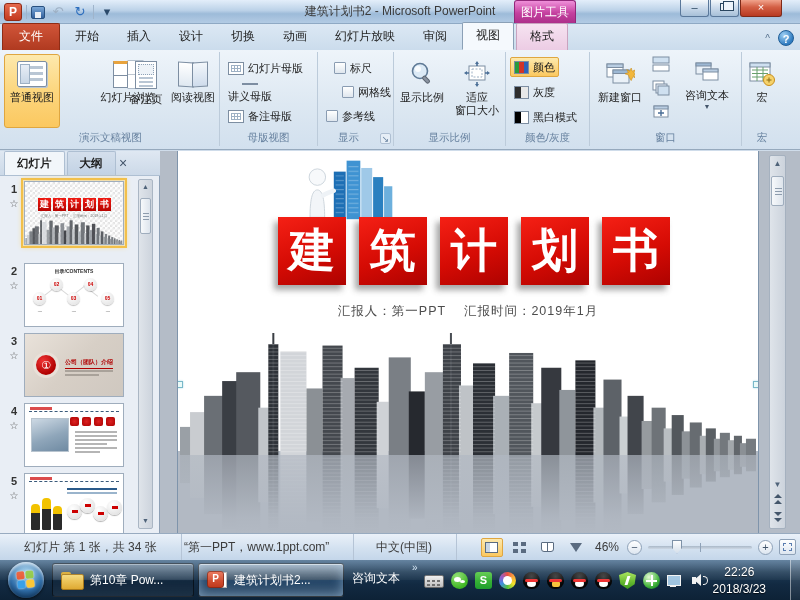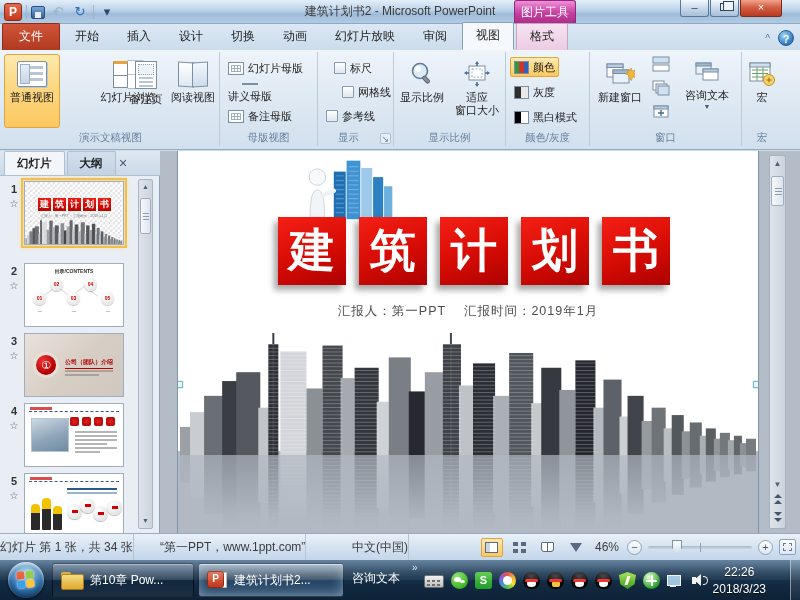--- a/index.html
+++ b/index.html
@@ -160,21 +160,21 @@
   .escroll .sthumb { position:absolute; left:1px; top:20px; width:13px; height:30px; background:linear-gradient(90deg,#f7f9fb,#dde4ec); border:1px solid #9fadbd; border-radius:2px; }
   .escroll .sthumb::after { content:""; position:absolute; left:2.5px; top:11px; width:7px; height:1px; background:#8d9cad; box-shadow:0 3px 0 #8d9cad, 0 6px 0 #8d9cad; }
   .dbl { position:absolute; left:0; width:15px; height:16px; text-align:center; }
   .dbl i { display:block; width:0; height:0; border-left:4px solid transparent; border-right:4px solid transparent; margin:2px auto 0; }
   .dbl.up i { border-bottom:4px solid #44566b; }
   .dbl.down i { border-top:4px solid #44566b; }
 
   
   .statusbar { position:absolute; left:0; top:533px; width:800px; height:27px;
     background:linear-gradient(#eaf1f9,#d3e1f0 55%,#c4d6ea); border-top:1px solid #98abc0; font-size:12px; color:#3c3c3c; }
-  .sseg { position:absolute; top:0; height:100%; display:flex; align-items:center; padding:0 0; border-right:1px solid #b5c4d6; white-space:nowrap; }
+  .sseg { position:absolute; top:0; height:100%; display:flex; align-items:center; padding:0 24px; border-right:1px solid #b5c4d6; white-space:nowrap; }
   .sb-right { position:absolute; right:4px; top:0; height:100%; display:flex; align-items:center; gap:6px; }
   .viewbtn { width:22px; height:19px; display:flex; align-items:center; justify-content:center; border:1px solid transparent; border-radius:2px; }
   .viewbtn.sel { background:linear-gradient(#fde9ad,#fbc860); border-color:#dfa640; }
   .vb-normal { width:13px; height:11px; border:1px solid #5a6b80; background:linear-gradient(90deg,#c9d6e4 0 35%,#fff 35%); }
   .vb-sorter { width:13px; height:11px; position:relative; }
   .vb-sorter::before { content:""; position:absolute; inset:0; background:
      linear-gradient(#5a6b80,#5a6b80) 0 0/5px 4px no-repeat, linear-gradient(#5a6b80,#5a6b80) 8px 0/5px 4px no-repeat,
      linear-gradient(#5a6b80,#5a6b80) 0 7px/5px 4px no-repeat, linear-gradient(#5a6b80,#5a6b80) 8px 7px/5px 4px no-repeat; }
   .vb-read { width:13px; height:10px; border:1px solid #5a6b80; border-radius:1px 1px 3px 3px; background:linear-gradient(90deg,#fff 0 48%,#5a6b80 48% 52%,#fff 52%); }
   .vb-show { width:0; height:0; border-left:6px solid transparent; border-right:6px solid transparent; border-top:9px solid #5a6b80; position:relative; }

